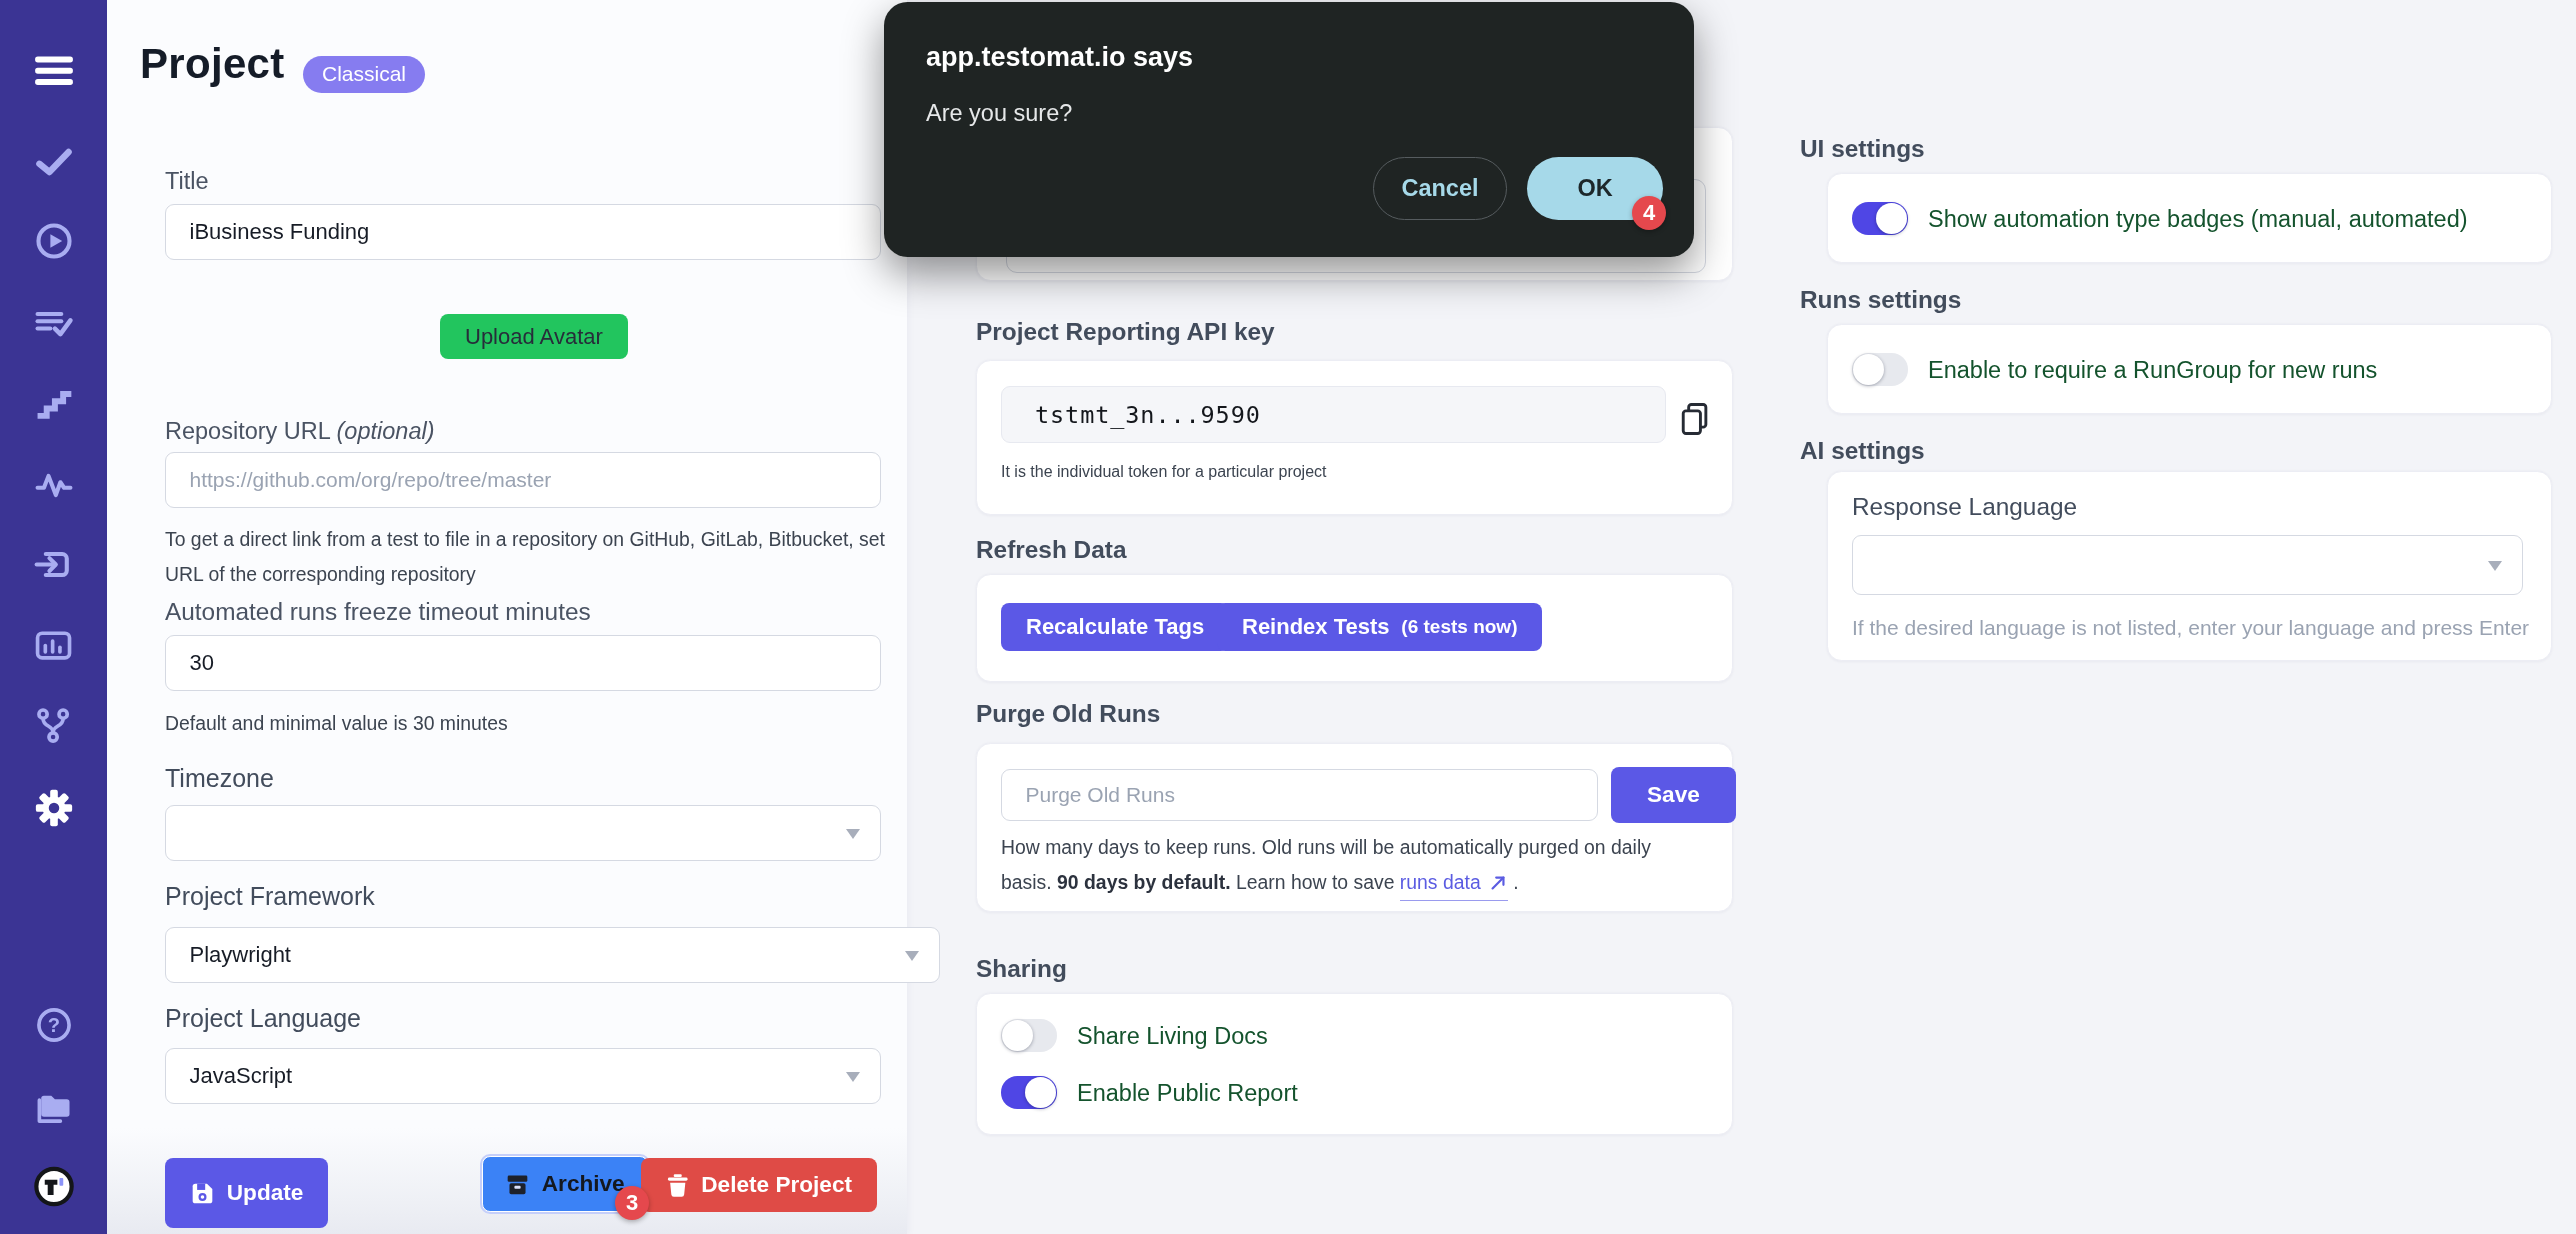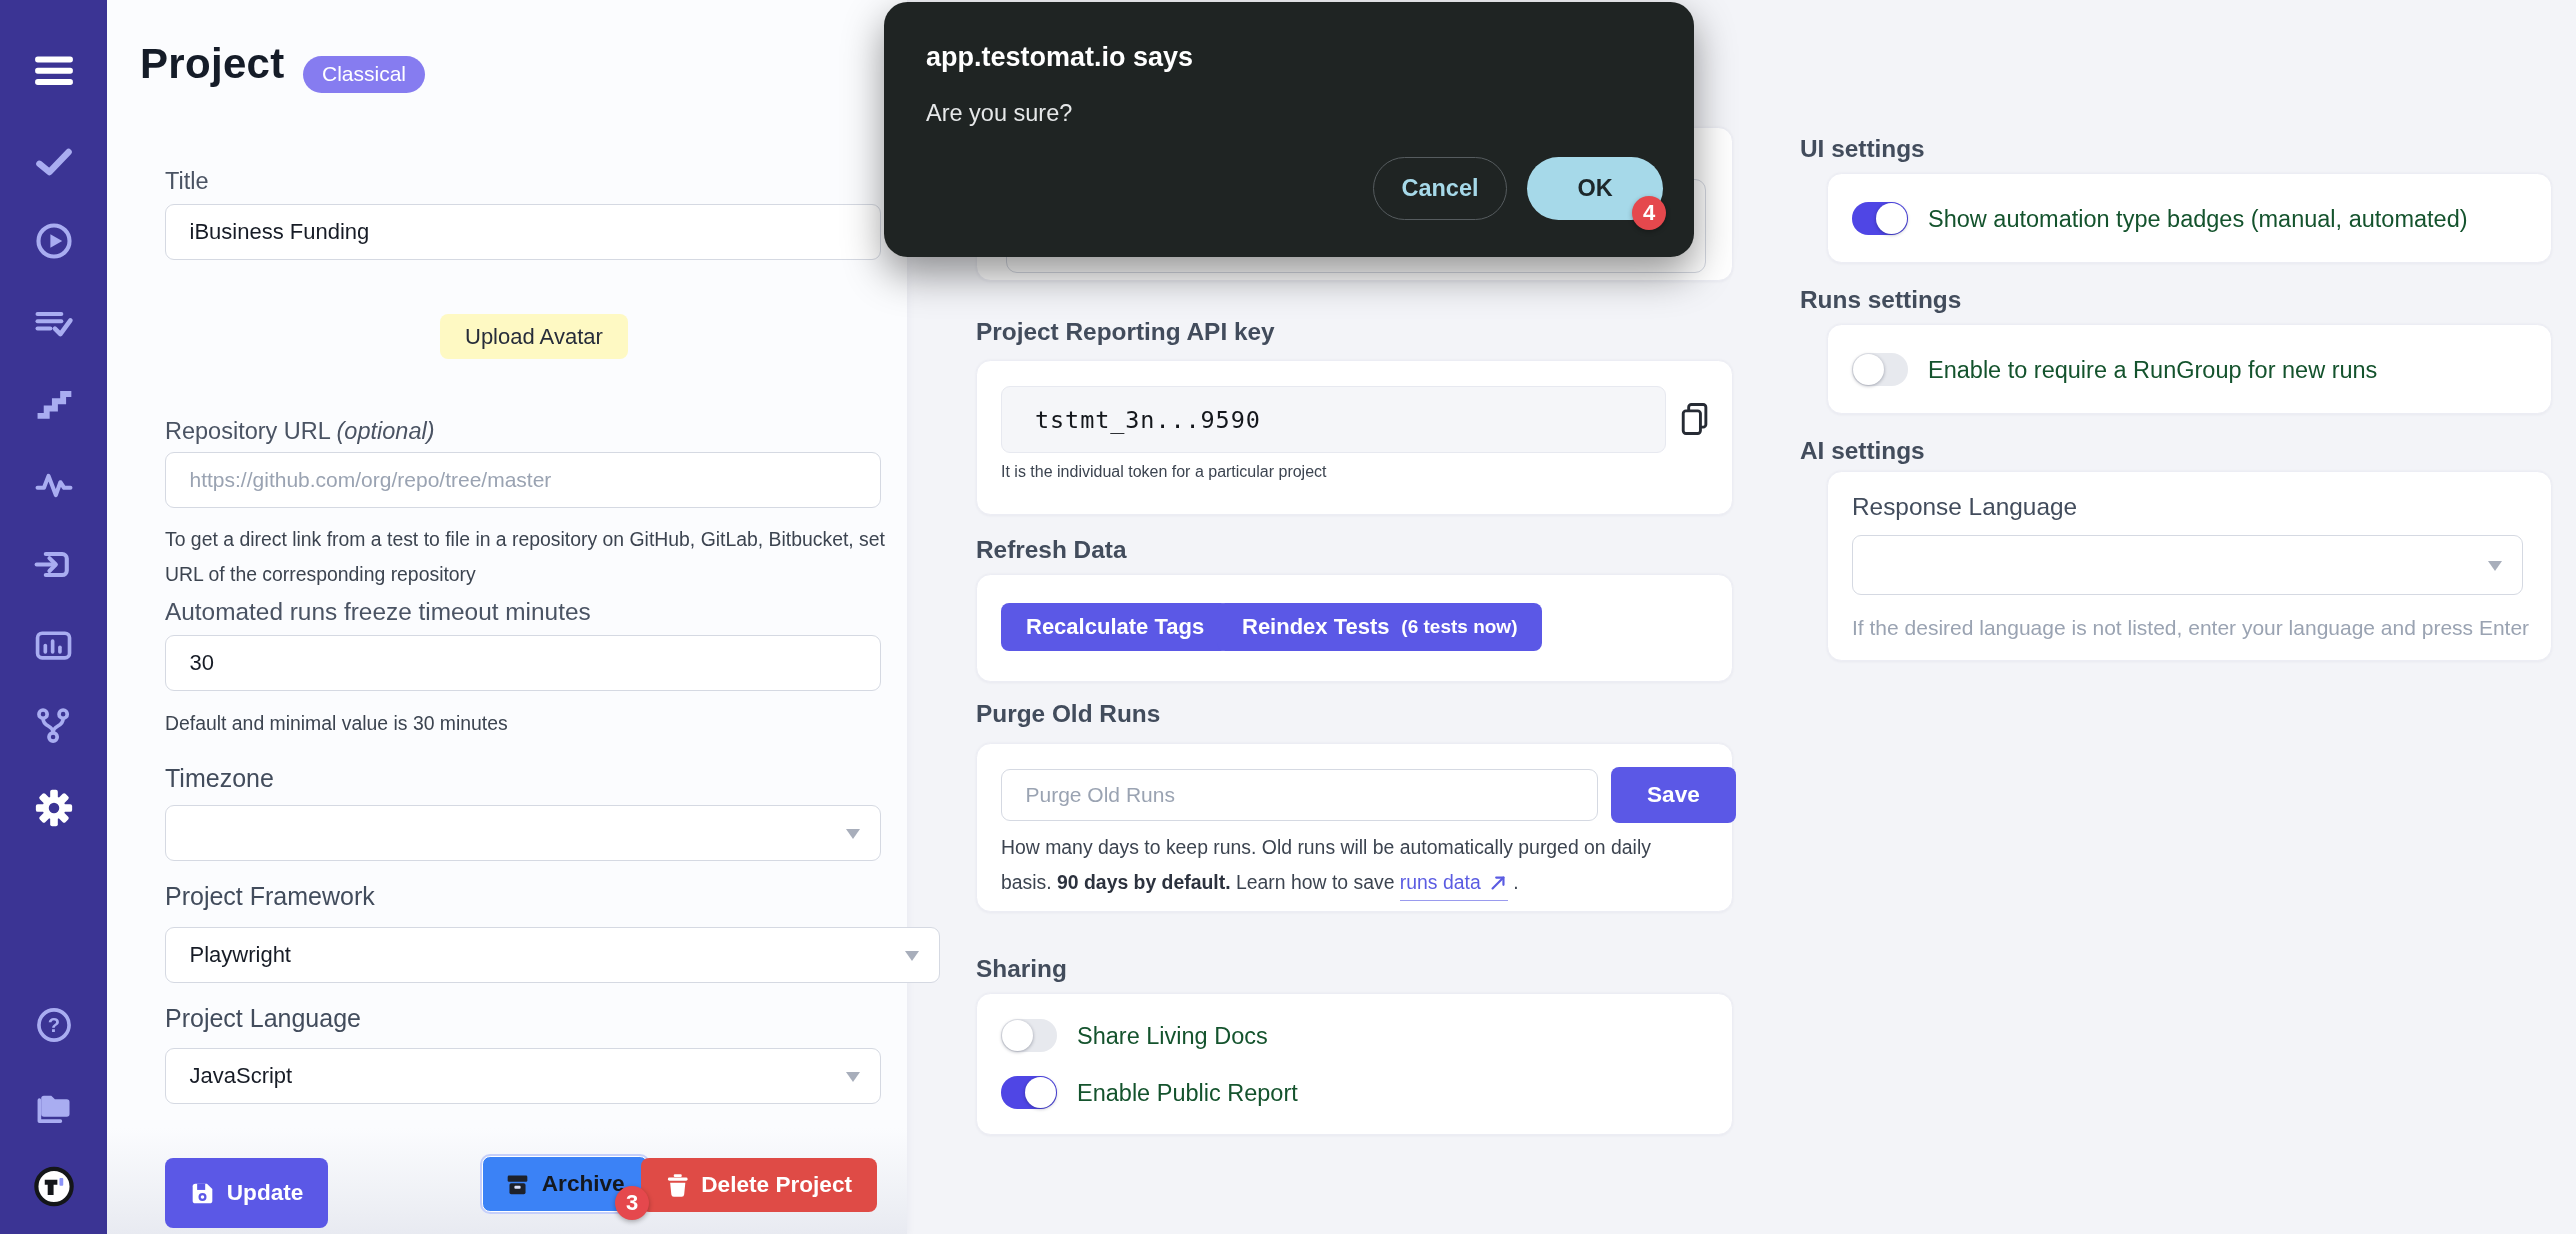--- a/index.html
+++ b/index.html
@@ -32,21 +32,21 @@
             display:flex; align-items:center; padding:0 23.5px; font-size:22px; font-weight:500; color:#171c26; cursor:pointer; }
   .caret { position:absolute; right:20px; top:50%; margin-top:-4.5px; width:0; height:0;
            border-left:7.2px solid transparent; border-right:7.2px solid transparent; border-top:10px solid #a8aebb; }
 
   .card { position:absolute; background:#fff; border:0.9px solid #ecedf4; border-radius:14.5px; box-shadow:0 0.9px 2.7px rgba(30,35,90,.05); }
 
   .btn { position:absolute; display:inline-flex; align-items:center; justify-content:center; gap:11.8px;
          background:#5b58e6; color:#fff; font-size:22.6px; font-weight:700; border:none; border-radius:8.1px; cursor:pointer;
          font-family:"Liberation Sans",sans-serif; padding:0 25px; }
   .btn.red { background:#df4b46; }
-  .btn.soft { background:#fef9c3; color:#272d3a; font-weight:400; }
+  .btn.soft { background:#22c55e; color:#272d3a; font-weight:400; }
   .btn.archive { background:#3b82f6; color:#14181f; font-weight:700; border:1.8px solid #fff; outline:2.7px solid #c5cffa; }
   .btn .note { font-size:19px; font-weight:700; }
 
   .toggle { position:absolute; width:56px; height:33px; border-radius:16.3px; background:#e7e9ee; cursor:pointer; }
   .toggle .knob { position:absolute; top:0.9px; left:0.9px; width:31px; height:31px; border-radius:50%; background:#fff;
                   box-shadow:0 0.9px 3.6px rgba(10,15,40,.35); transition:left .1s; }
   .toggle.on { background:#4f46e5; }
   .toggle.on .knob { left:24.4px; }
   .tog-lbl { position:absolute; font-size:23.5px; color:#14532d; }
 
@@ -247,21 +247,21 @@
     </span>
     <span>Delete Project</span>
   </button>
 
   <div class="card" style="left:976px; top:127px; width:757px; height:154px">
     <input class="inp" style="left: 29px; top: 51px; width: 700px; height: 94px; border-radius: 11px;">
   </div>
 
   <h2 class="h2" style="left:976px; top:318px">Project Reporting API key</h2>
   <div class="card" style="left:976px; top:360px; width:757px; height:155px"></div>
-  <div class="mono-box" style="left:1001px; top:386px; width:665px; height:67px">
+  <div class="mono-box" style="left:1001px; top:386px; width:665px; height:57px">
     <span>tstmt_3n...9590</span>
   </div>
   <div class="abs" style="left:1676px; top:400px; cursor:pointer; z-index:5">
     <svg width="38" height="38" viewBox="0 0 42 42" fill="none" stroke="#262b34" stroke-width="3.2" stroke-linejoin="round">
         <rect x="14" y="5" width="19" height="25" rx="3"></rect>
         <rect x="8" y="12" width="19" height="25" rx="3" fill="#ffffff"></rect>
       </svg>
   </div>
   <p class="cap" style="left:1001px; top:463px">It is the individual token for a particular project</p>
 

